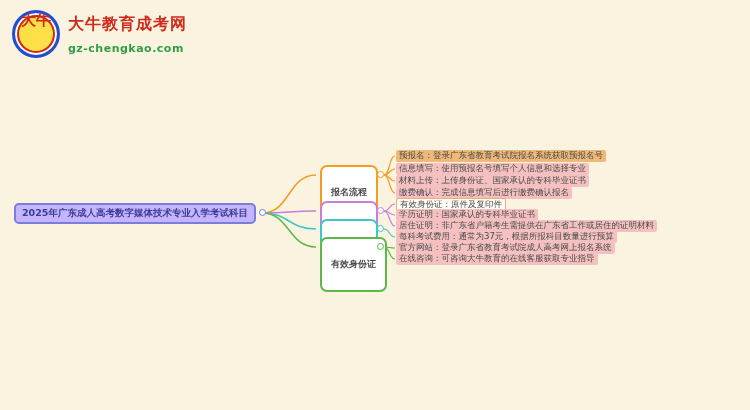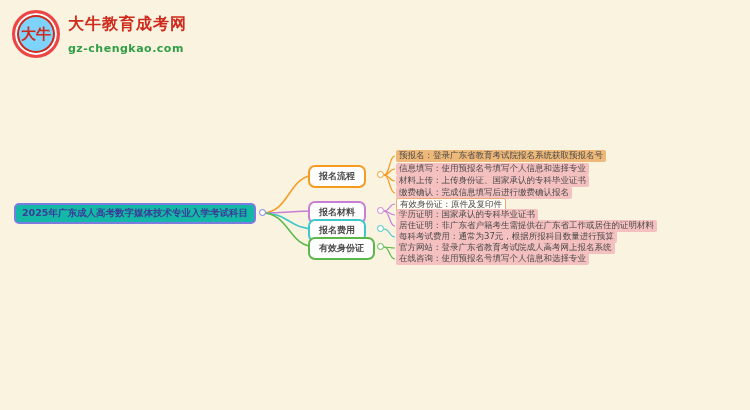--- a/index.html
+++ b/index.html
@@ -3,39 +3,39 @@
 <meta charset="utf-8">
 <style>
   * { margin:0; padding:0; box-sizing:border-box; }
   html,body { width:750px; height:410px; }
   body { font-family:"DejaVu Sans","Liberation Sans",sans-serif; }
 
   .stage { position:relative; width:750px; height:410px; background:#faf3e0; overflow:hidden; }
 
   
   .brand { position:absolute; left:12px; top:10px; display:flex; gap:8px; align-items:flex-start; }
-  .logo-circle { width:48px; height:48px; border-radius:50%; background:#7dd3fc; border:3px solid #ef4444;
+  .logo-circle { width:48px; height:48px; border-radius:50%; background:#fde047; border:3px solid #1d4ed8;
                  box-shadow: inset 0 0 0 2px #fff, inset 0 0 0 4px #cf2a1b;
-                 display:flex; align-items:center; justify-content:center; }
+                 display:flex; align-items:flex-start; justify-content:center; }
   .logo-circle span { color:#cf2a1b; font-weight:bold; font-size:15px; line-height:1; }
   .brand-text { display:flex; flex-direction:column; padding-top:4px; }
   .site-name { color:#cf2a1b; font-size:16px; font-weight:bold; letter-spacing:1px; }
   .site-url  { color:#2f9e44; font-size:11px; font-weight:bold; margin-top:7px; letter-spacing:0.5px; }
 
   
   .wires { position:absolute; left:0; top:0; width:750px; height:410px; pointer-events:none; }
 
   
-  .root-node { position:absolute; left:14px; top:203px; background:#14b8a6; border:2px solid #7b7ce0;
+  .root-node { position:absolute; left:14px; top:203px; background:#c4b5fd; border:2px solid #7b7ce0;
                border-radius:5px; padding:2px 6px; font-size:9.5px; font-weight:bold; color:#3b3b99;
                white-space:nowrap; }
   .node-dot { position:absolute; width:7px; height:7px; border-radius:50%; background:#fff; }
   .root-dot { left:259px; top:209px; border:1.5px solid #7b7ce0; }
 
-  .branch-node { position:absolute; left:308px; background:#fff; border-radius:7px; padding:3px 9px;
+  .branch-node { position:absolute; left:320px; background:#fff; border-radius:7px; padding:19px 9px;
                  font-size:9px; font-weight:bold; color:#4a4a4a; white-space:nowrap; }
   .b1 { top:165px; border:2px solid #f59b22; }
   .b2 { top:201px; border:2px solid #c77fd6; }
   .b3 { top:219px; border:2px solid #3fc6c9; }
   .b4 { top:237px; border:2px solid #5cb84b; }
   .b1d { left:377px; top:171px; border:1.5px solid #f59b22; }
   .b2d { left:377px; top:207px; border:1.5px solid #c77fd6; }
   .b3d { left:377px; top:225px; border:1.5px solid #3fc6c9; }
   .b4d { left:377px; top:243px; border:1.5px solid #5cb84b; }
 
@@ -102,15 +102,15 @@
   <div class="leaf hl-pink" style="top:175px;">材料上传：上传身份证、国家承认的专科毕业证书</div>
   <div class="leaf hl-pink" style="top:187px;">缴费确认：完成信息填写后进行缴费确认报名</div>
 
   <div class="leaf hl-outline" style="top:198px;">有效身份证：原件及复印件</div>
   <div class="leaf hl-pink" style="top:209px;text-align:center;">学历证明：国家承认的专科毕业证书</div>
   <div class="leaf hl-pink" style="top:220px;">居住证明：非广东省户籍考生需提供在广东省工作或居住的证明材料</div>
 
   <div class="leaf hl-pink" style="top:231px;">每科考试费用：通常为37元，根据所报科目数量进行预算</div>
 
   <div class="leaf hl-pink" style="top:242px;">官方网站：登录广东省教育考试院成人高考网上报名系统</div>
-  <div class="leaf hl-pink" style="top:253px;">在线咨询：使用预报名号填写个人信息和选择专业</div>
+  <div class="leaf hl-pink" style="top:253px;">在线咨询：可咨询大牛教育的在线客服获取专业指导</div>
 
 </div>
 
 </body></html>

